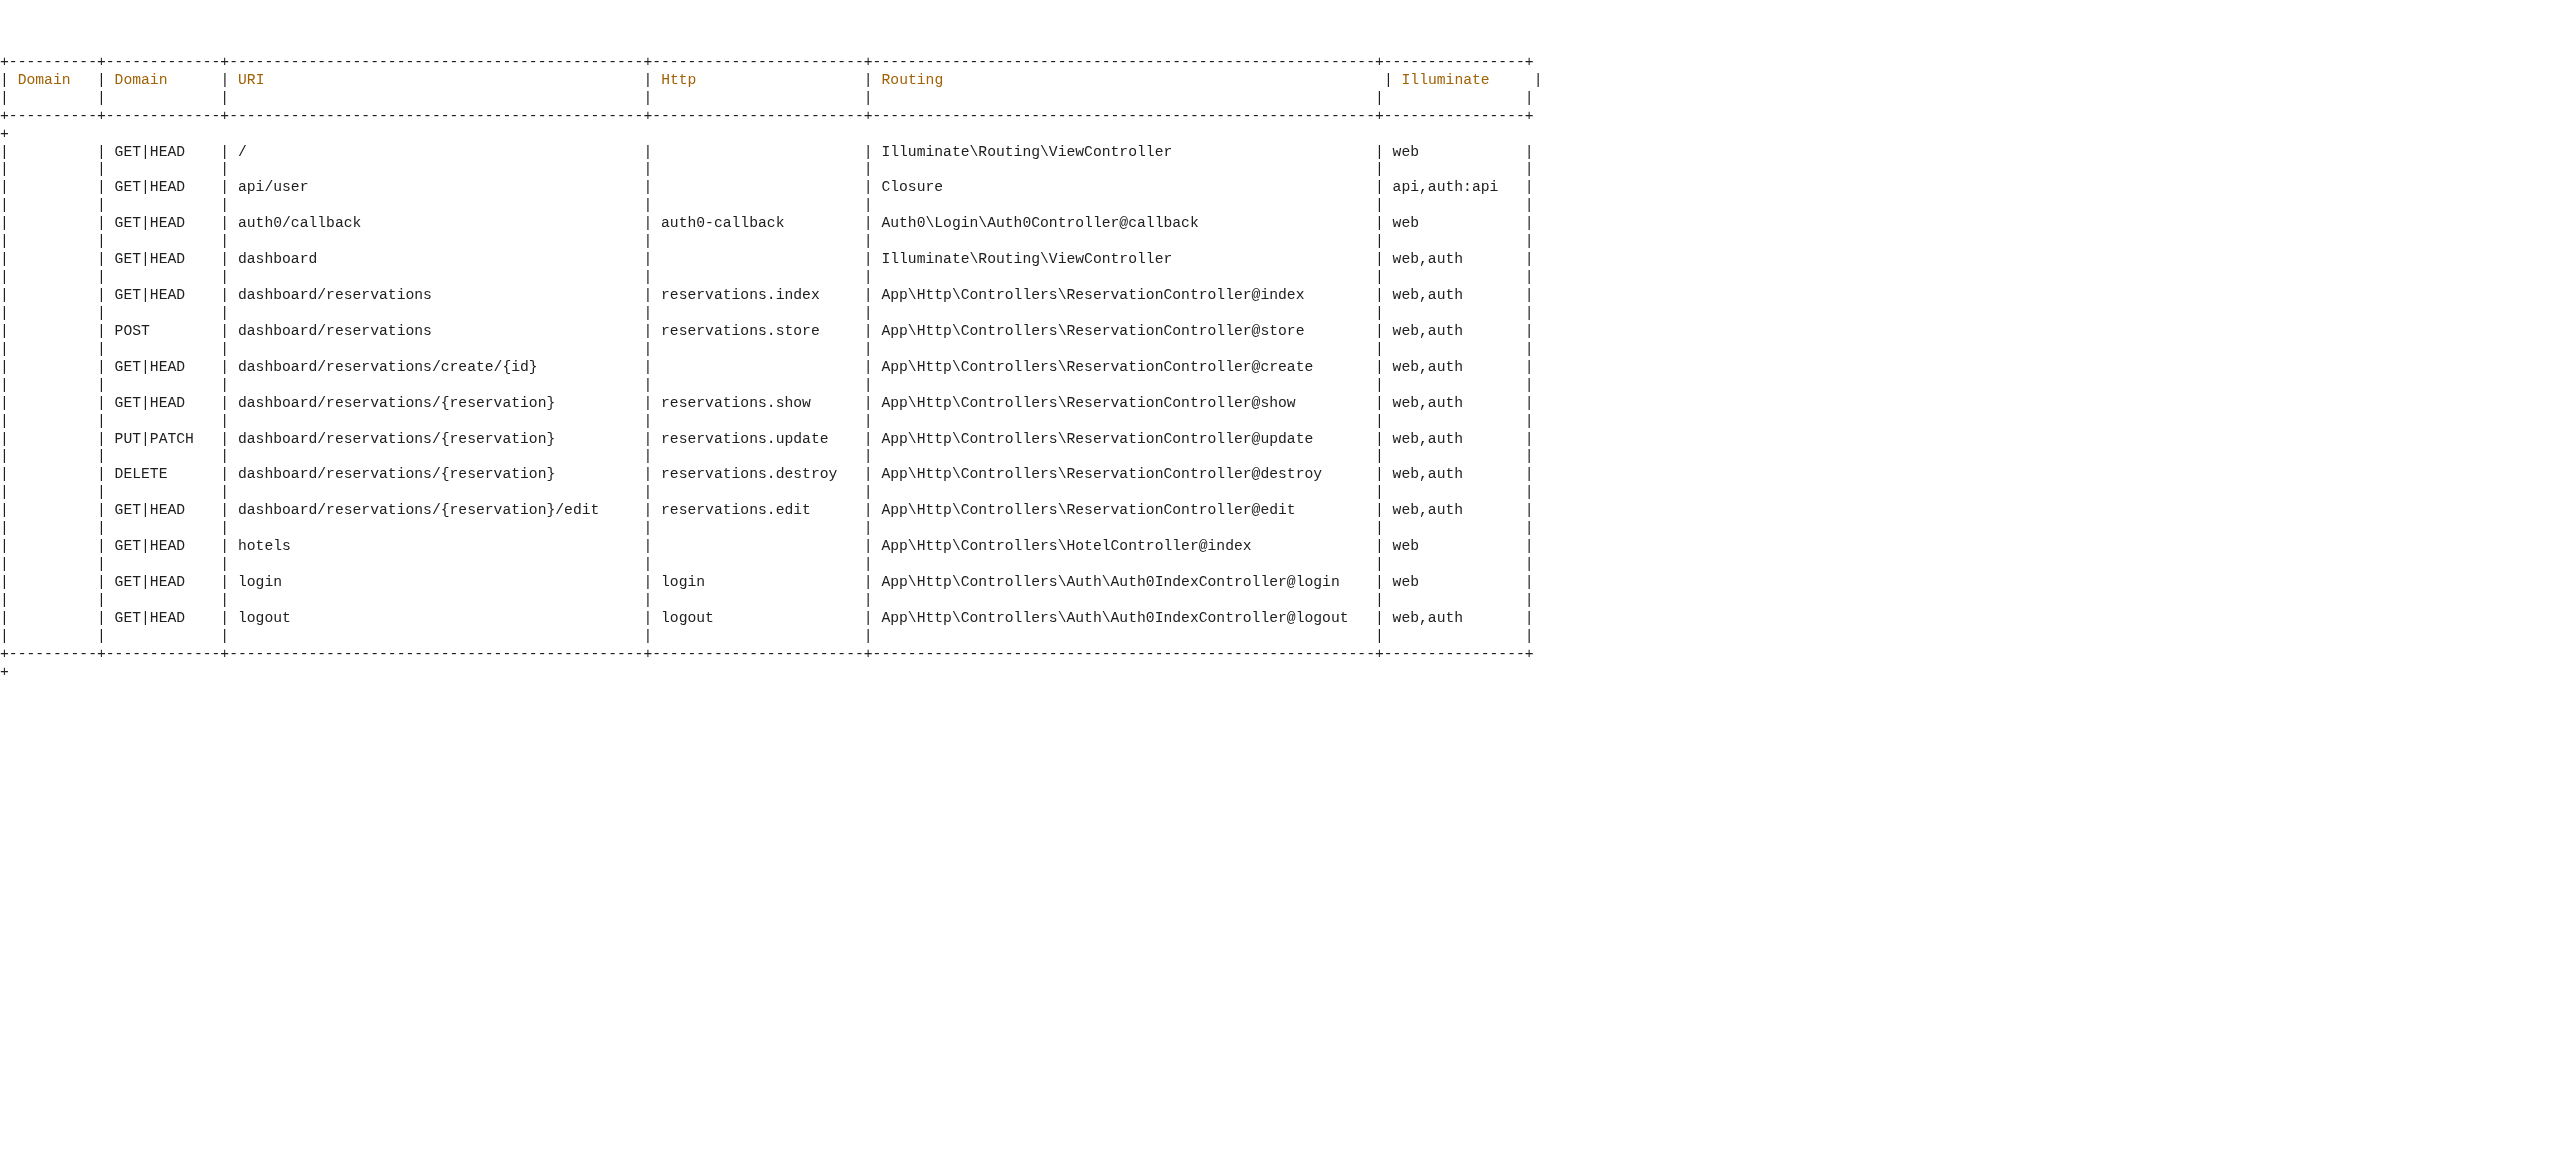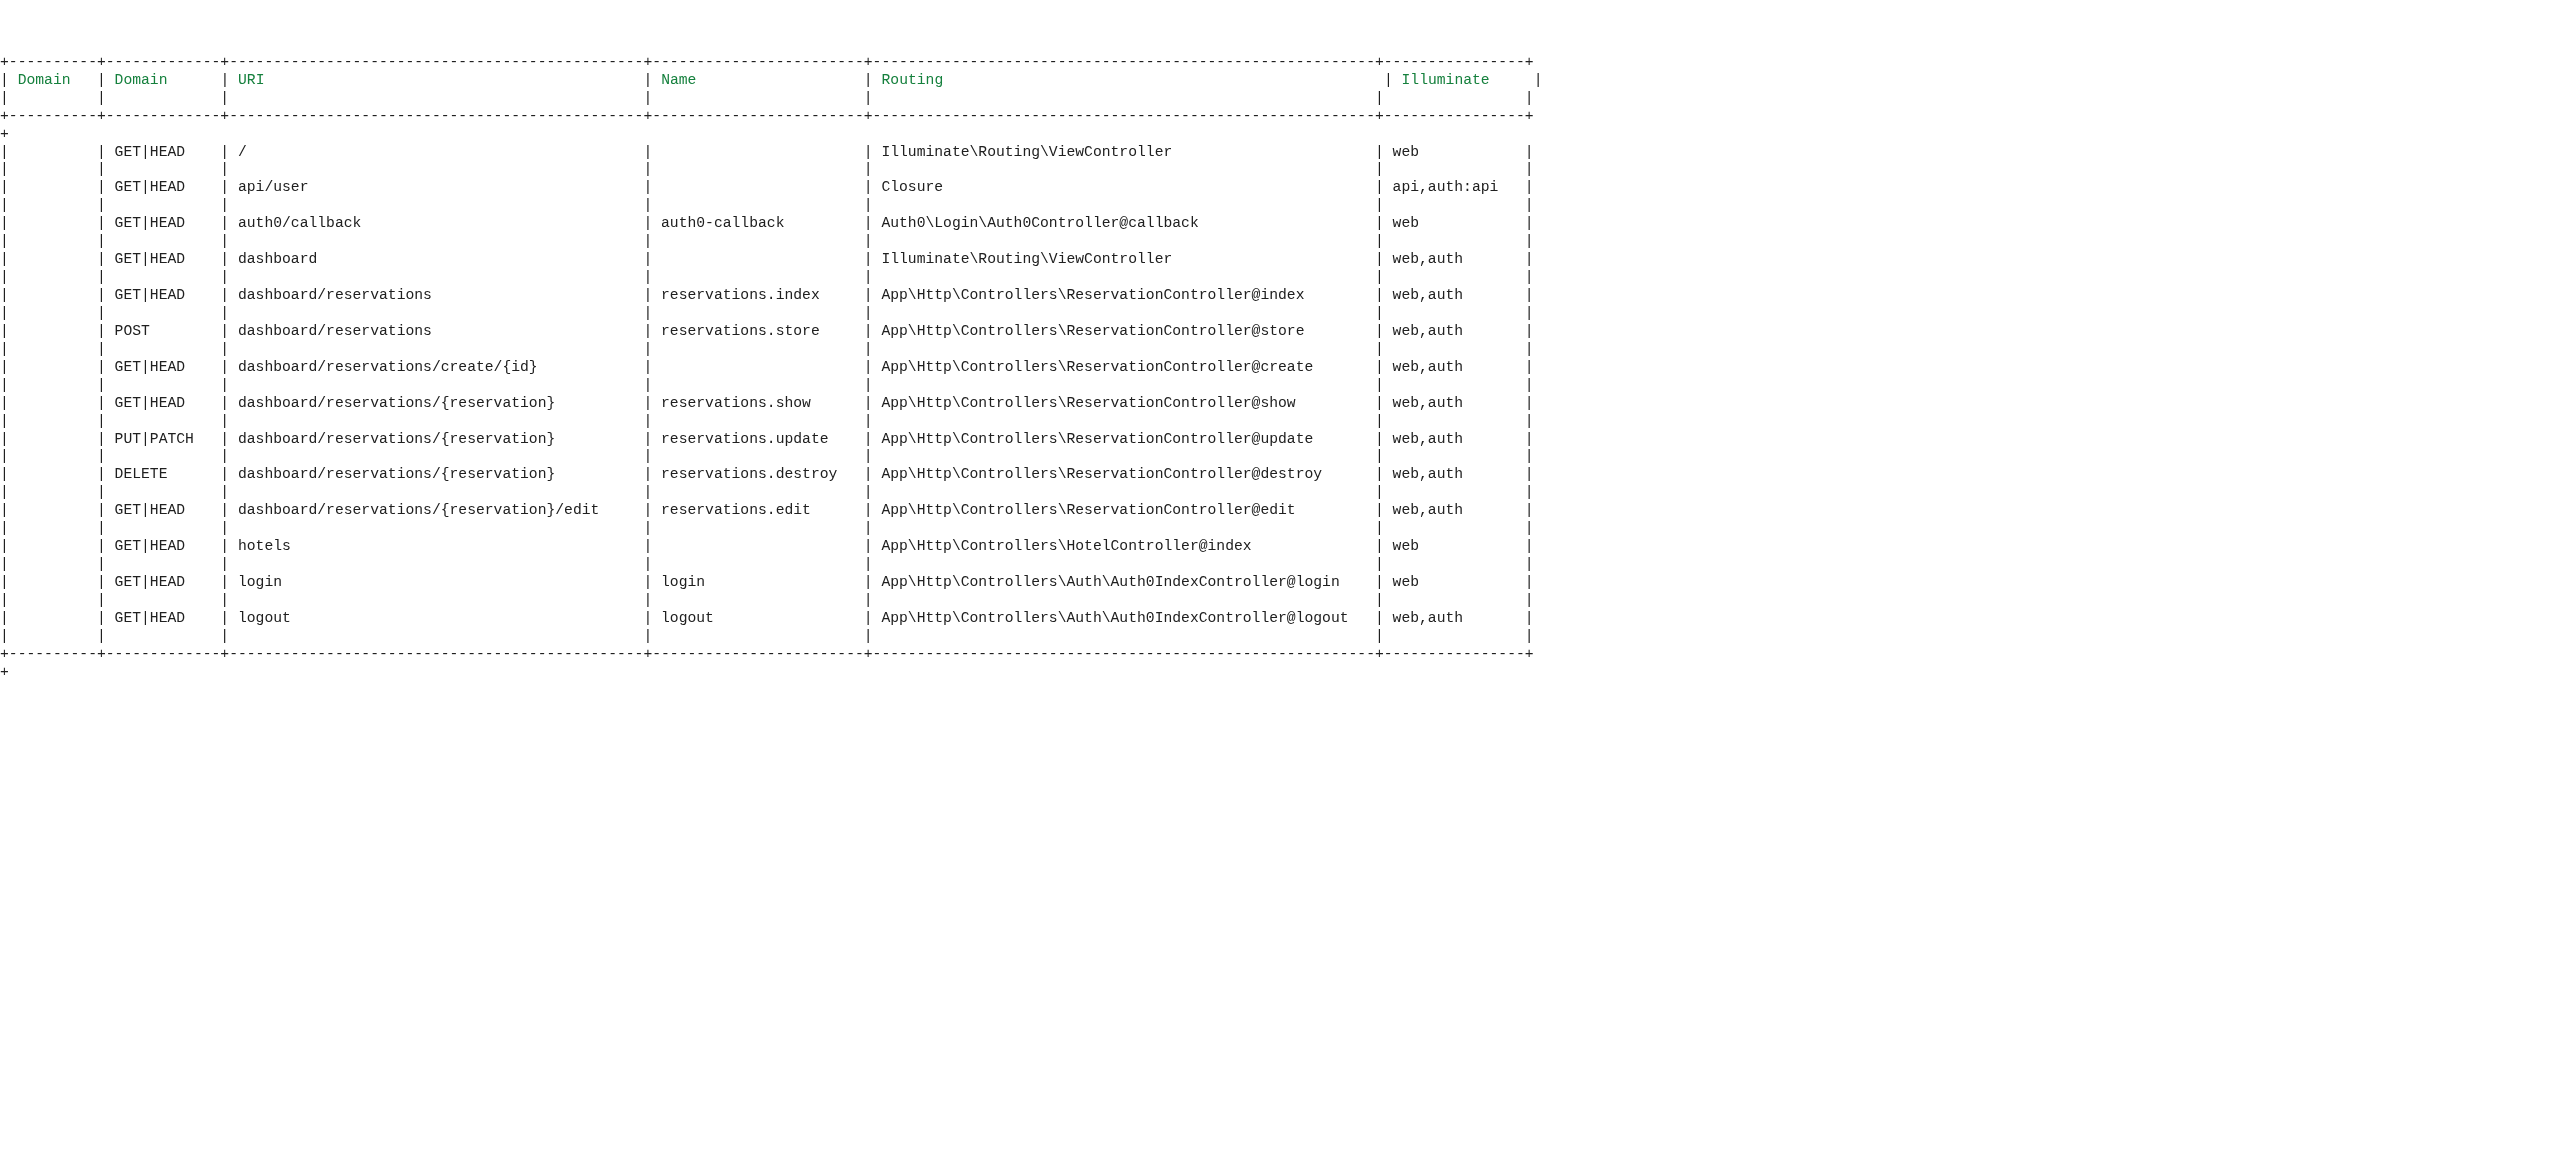--- a/index.html
+++ b/index.html
@@ -6,27 +6,27 @@
     margin: 0;
     padding: 0;
     background: #ffffff;
     font-family: "SFMono-Regular", Consolas, "Liberation Mono", Menlo, monospace;
     font-size: 14.7px;
     line-height: 1.22;
     color: #202020;
     white-space: pre;
     overflow-x: auto;
   }
-  .hdr { color: #15803d; }
+  .hdr { color: #a16207; }
 </style>
 </head>
 <body>
 
 <div id="output">+----------+-------------+-----------------------------------------------+------------------------+---------------------------------------------------------+----------------+
-|<span class="hdr"> Domain   </span>|<span class="hdr"> Domain      </span>|<span class="hdr"> URI                                           </span>|<span class="hdr"> Name                   </span>|<span class="hdr"> Routing                                                  </span>|<span class="hdr"> Illuminate     </span>|
+|<span class="hdr"> Domain   </span>|<span class="hdr"> Domain      </span>|<span class="hdr"> URI                                           </span>|<span class="hdr"> Http                   </span>|<span class="hdr"> Routing                                                  </span>|<span class="hdr"> Illuminate     </span>|
 |          |             |                                               |                        |                                                         |                |
 +----------+-------------+-----------------------------------------------+------------------------+---------------------------------------------------------+----------------+
 +
 |          | GET|HEAD    | /                                             |                        | Illuminate\Routing\ViewController                       | web            |
 |          |             |                                               |                        |                                                         |                |
 |          | GET|HEAD    | api/user                                      |                        | Closure                                                 | api,auth:api   |
 |          |             |                                               |                        |                                                         |                |
 |          | GET|HEAD    | auth0/callback                                | auth0-callback         | Auth0\Login\Auth0Controller@callback                    | web            |
 |          |             |                                               |                        |                                                         |                |
 |          | GET|HEAD    | dashboard                                     |                        | Illuminate\Routing\ViewController                       | web,auth       |

